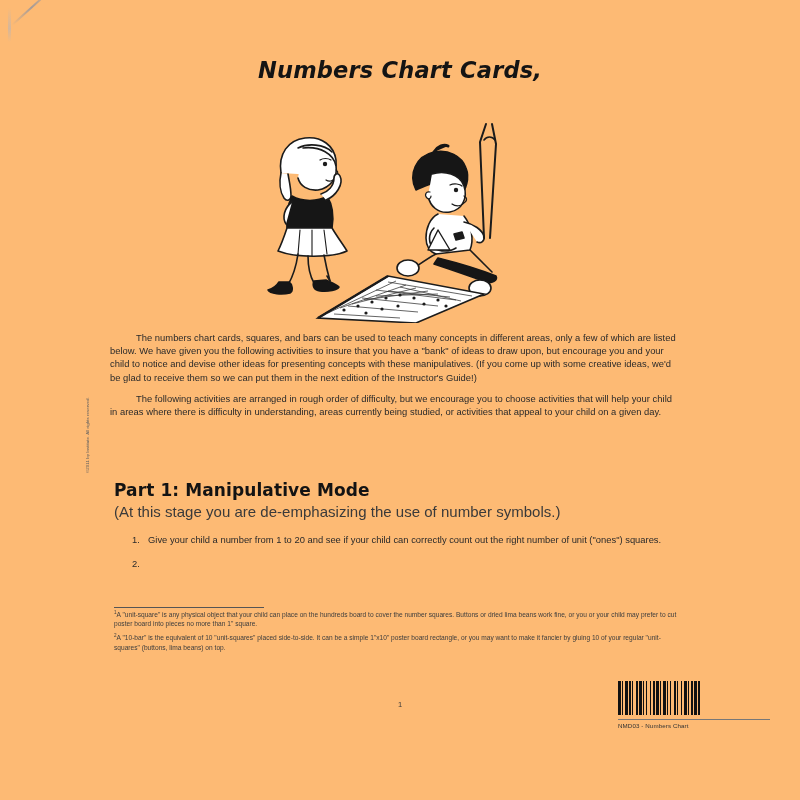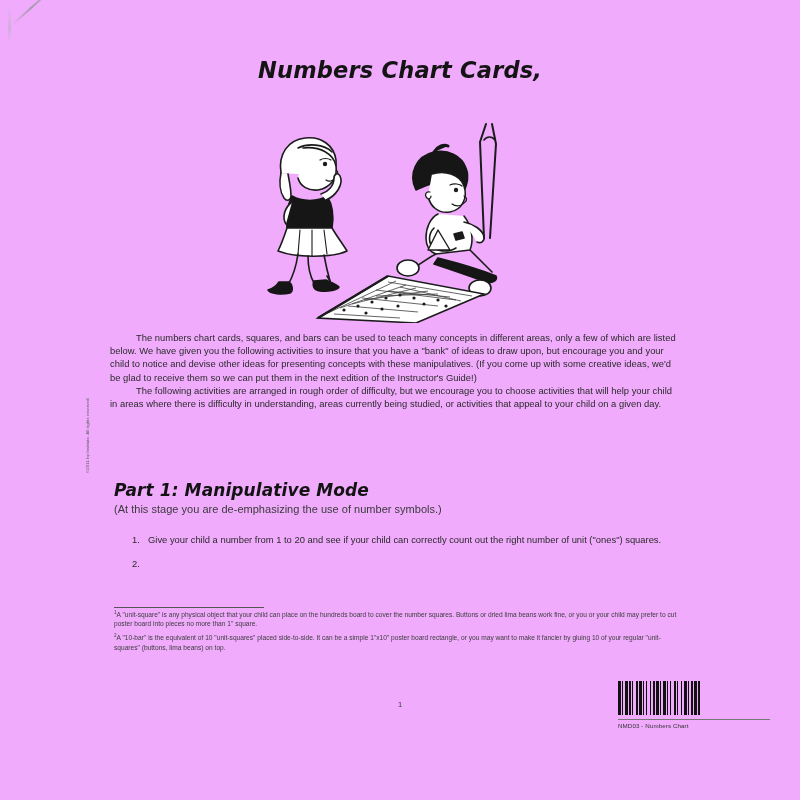--- a/index.html
+++ b/index.html
@@ -13,21 +13,21 @@
     position: relative;
     overflow: hidden;
     font-family: "Liberation Sans", sans-serif;
     color: #1a1a1a;
     -webkit-font-smoothing: antialiased;
   }
 
   .page {
     position: absolute;
     inset: 0;
-    background: #f0abfc;
+    background: #fdba74;
   }
 
   
   .scan-artifact {
     position: absolute;
     left: 8px;
     top: 6px;
     width: 52px;
     height: 40px;
     pointer-events: none;
@@ -114,40 +114,39 @@
   }
   p.body {
     margin: 0 0 0 0;
     font-size: 9.4px;
     line-height: 13.2px;
     text-indent: 26px;
     color: #2a2a2a;
     text-align: left;
     letter-spacing: .02px;
   }
-  p.body + p.body { margin-top: 0px; }
+  p.body + p.body { margin-top: 8px; }
   p.body b { font-weight: 700; color: #131313; }
 
   
   .part-heading {
     position: absolute;
     left: 114px;
     top: 480px;
     font-family: "DejaVu Sans", sans-serif;
     font-size: 17px;
     font-weight: 700;
     color: #131313;
     letter-spacing: .1px;
-    font-style: italic;
   }
   .part-sub {
     position: absolute;
     left: 114px;
     top: 503px;
-    font-size: 11px;
+    font-size: 15px;
     color: #3a3a3a;
     letter-spacing: .02px;
   }
 
   
   .steps {
     position: absolute;
     left: 114px;
     top: 533px;
     width: 568px;

